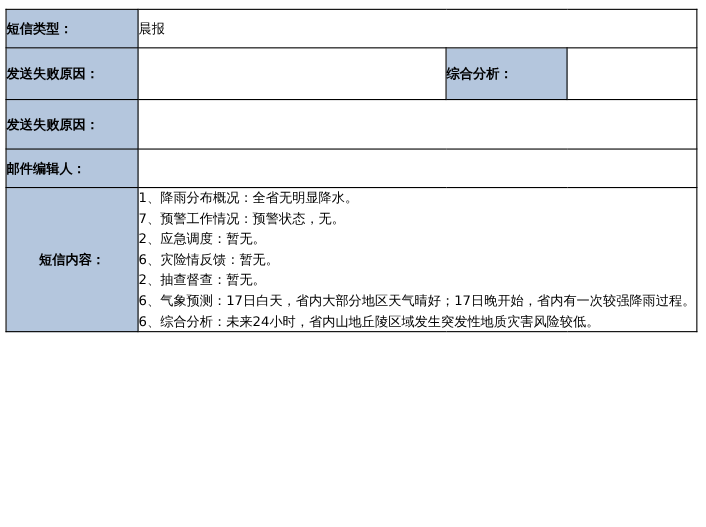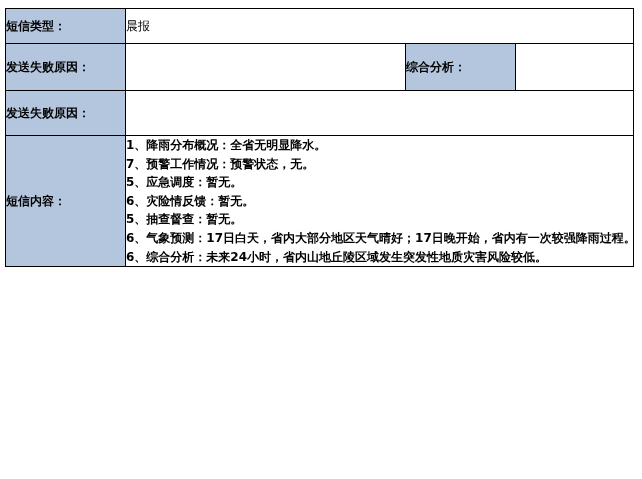--- a/index.html
+++ b/index.html
@@ -55,33 +55,32 @@
   tr.r-recvdesc td { height: 38px; }
   tr.r-audit td { height: 46px; }
   tr.r-sendtime td { height: 46px; }
   tr.r-failreason td { height: 44px; }
   tr.r-editor td { height: 34px; }
   tr.r-content td { height: 128px; vertical-align: middle; }
 
   td.content-cell {
     padding: 6px 8px;
     vertical-align: middle;
-    font-weight: bold;
   }
   .content-lines {
     font-size: 12px;
     line-height: 1.55;
     color: #000000;
     white-space: pre-wrap;
   }
   .content-lines div {
     white-space: nowrap;
   }
   td.label.center-label {
-    text-align: left;
+    text-align: center;
   }
 </style>
 </head>
 <body>
 
 <div class="sheet">
   <table class="form">
     <colgroup>
       <col class="col-label-a">
       <col class="col-value-a">
@@ -96,21 +95,25 @@
       <tr class="r-sendtime">
         <td class="label">发送失败原因：</td>
         <td class="value"></td>
         <td class="label">综合分析：</td>
         <td class="value"></td>
       </tr>
       <tr class="r-failreason">
         <td class="label">发送失败原因：</td>
         <td class="value" colspan="3"></td>
       </tr>
+      <tr class="r-editor">
+        <td class="label">邮件编辑人：</td>
+        <td class="value" colspan="3"></td>
+      </tr>
       <tr class="r-content">
         <td class="label center-label">短信内容：</td>
         <td class="value content-cell" colspan="3">
-          <div class="content-lines"><div>1、降雨分布概况：全省无明显降水。</div><div>7、预警工作情况：预警状态，无。</div><div>5、应急调度：暂无。</div><div>6、灾险情反馈：暂无。</div><div>5、抽查督查：暂无。</div><div>6、气象预测：17日白天，省内大部分地区天气晴好；17日晚开始，省内有一次较强降雨过程。</div><div>6、综合分析：未来24小时，省内山地丘陵区域发生突发性地质灾害风险较低。</div></div>
+          <div class="content-lines"><div>1、降雨分布概况：全省无明显降水。</div><div>7、预警工作情况：预警状态，无。</div><div>2、应急调度：暂无。</div><div>6、灾险情反馈：暂无。</div><div>2、抽查督查：暂无。</div><div>6、气象预测：17日白天，省内大部分地区天气晴好；17日晚开始，省内有一次较强降雨过程。</div><div>6、综合分析：未来24小时，省内山地丘陵区域发生突发性地质灾害风险较低。</div></div>
         </td>
       </tr>
     </tbody>
   </table>
 </div>
 
 </body></html>

